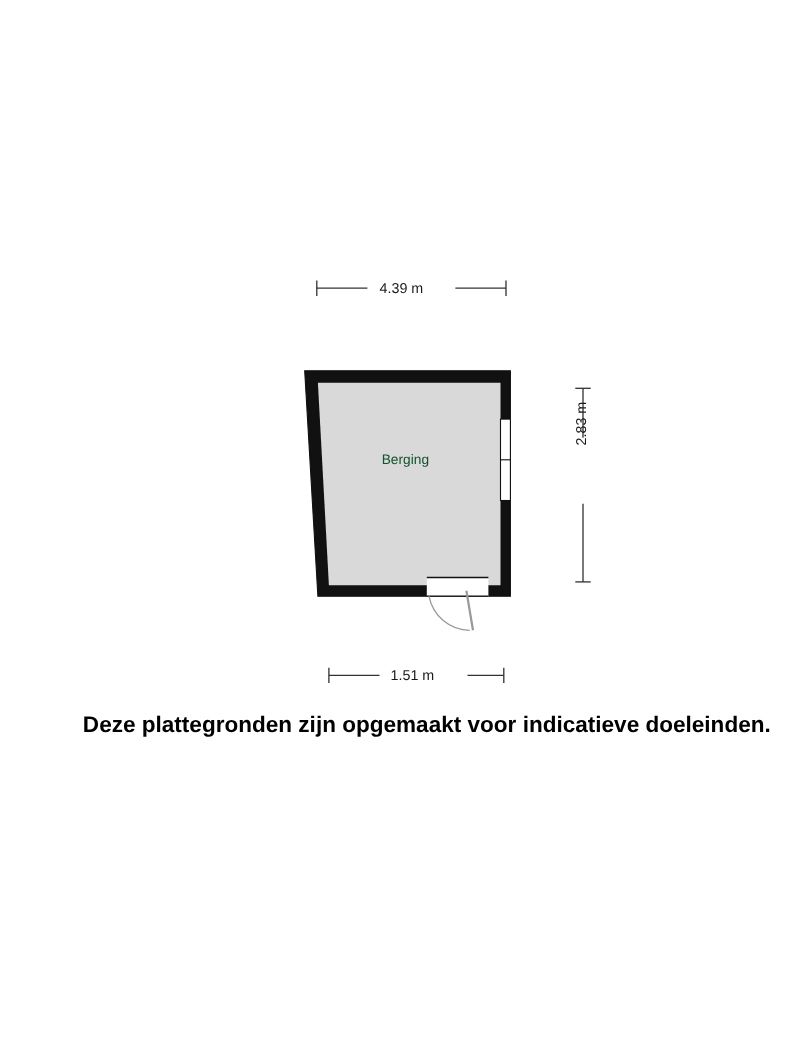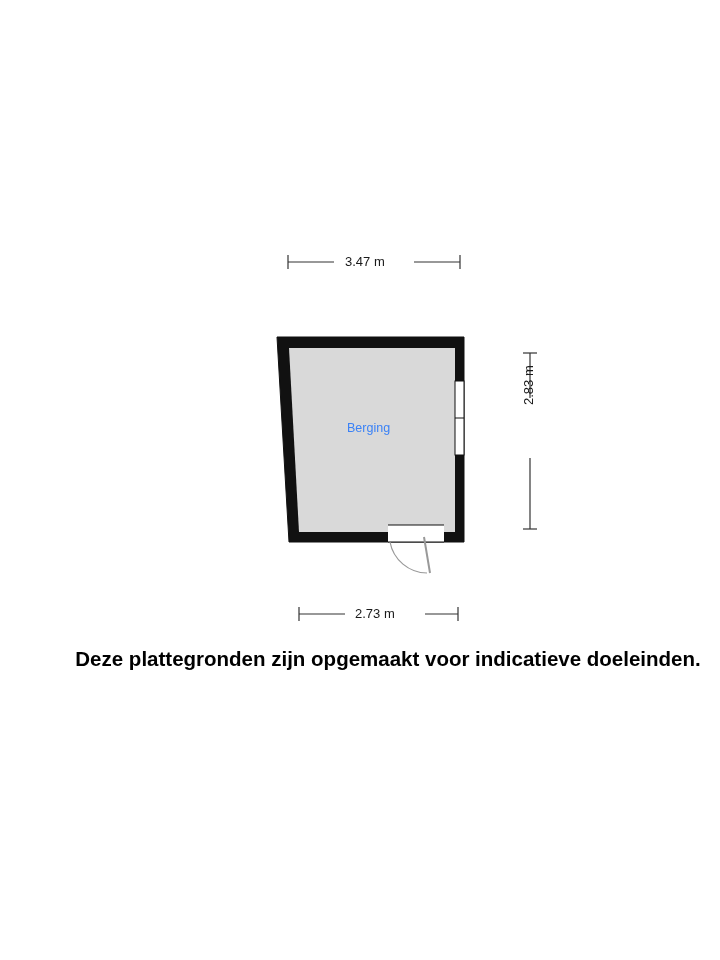--- a/index.html
+++ b/index.html
@@ -44,23 +44,23 @@
   #dim-right-label {
     left: 521px;
     top: 405px;
     transform: rotate(-90deg);
     transform-origin: left top;
   }
 
   #room-label {
     position: absolute;
     left: 347px;
-    top: 421px;
+    top: 411px;
     font-size: 12.5px;
-    color: #3b82f6;
+    color: #14532d;
     white-space: nowrap;
   }
 
   #disclaimer {
     position: absolute;
     left: 0;
     top: 645px;
     width: 720px;
     text-align: center;
     font-family: "Liberation Sans", sans-serif;
@@ -113,23 +113,23 @@
 
   <g>
     <rect x="388" y="525" width="56" height="17" fill="#ffffff" stroke="none"></rect>
     <line x1="388" y1="525" x2="444" y2="525" stroke="#111111" stroke-width="1.2"></line>
     <line x1="388" y1="542" x2="444" y2="542" stroke="#111111" stroke-width="1.2"></line>
     <path d="M 390 542 A 38 38 0 0 0 427 573" fill="none" stroke="#999999" stroke-width="1.2"></path>
     <line x1="424" y1="537" x2="430" y2="573" stroke="#999999" stroke-width="2"></line>
   </g>
 </svg>
 
-<div class="dim-label" id="dim-top-label">3.47 m</div>
+<div class="dim-label" id="dim-top-label">4.39 m</div>
 
-<div class="dim-label" id="dim-bottom-label">2.73 m</div>
+<div class="dim-label" id="dim-bottom-label">1.51 m</div>
 
 <div class="dim-label" id="dim-right-label">2.83 m</div>
 
 <div id="room-label">Berging</div>
 
 <div id="disclaimer">
   <span class="line">Deze plattegronden zijn opgemaakt voor indicatieve doeleinden.</span>
 </div>
 
 </body></html>

